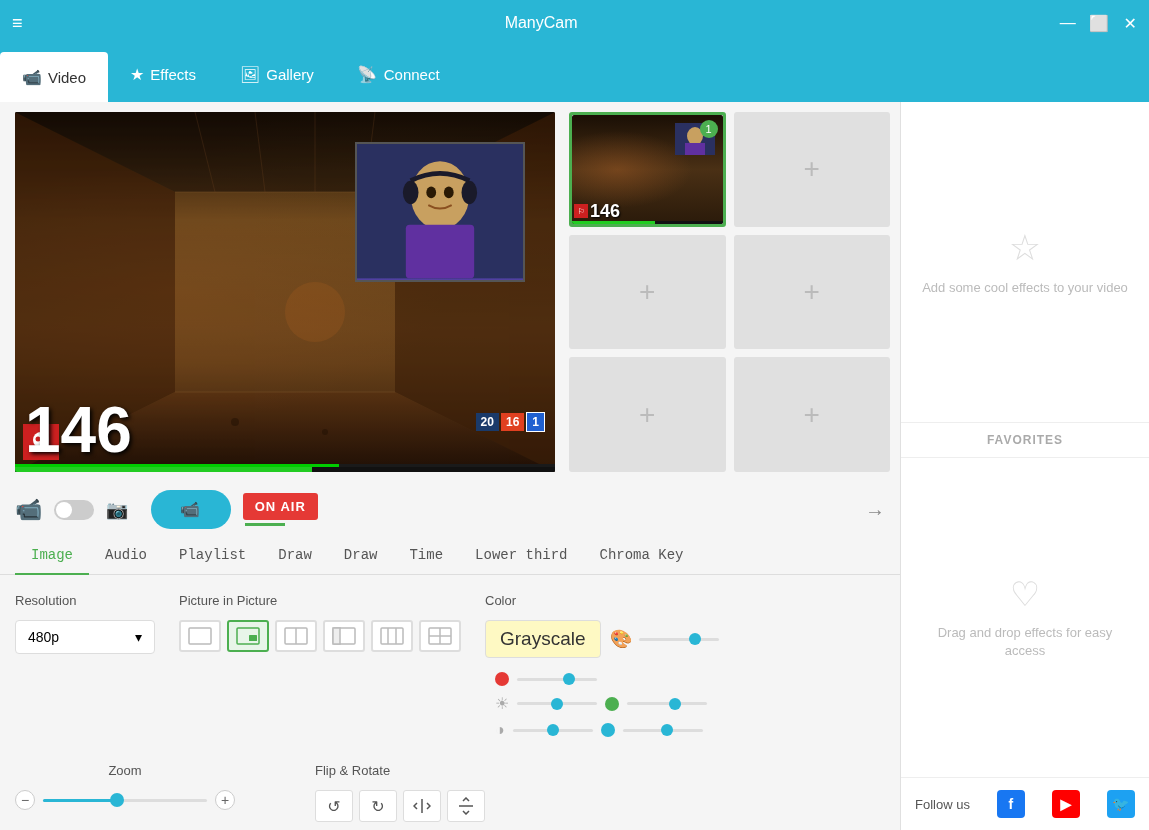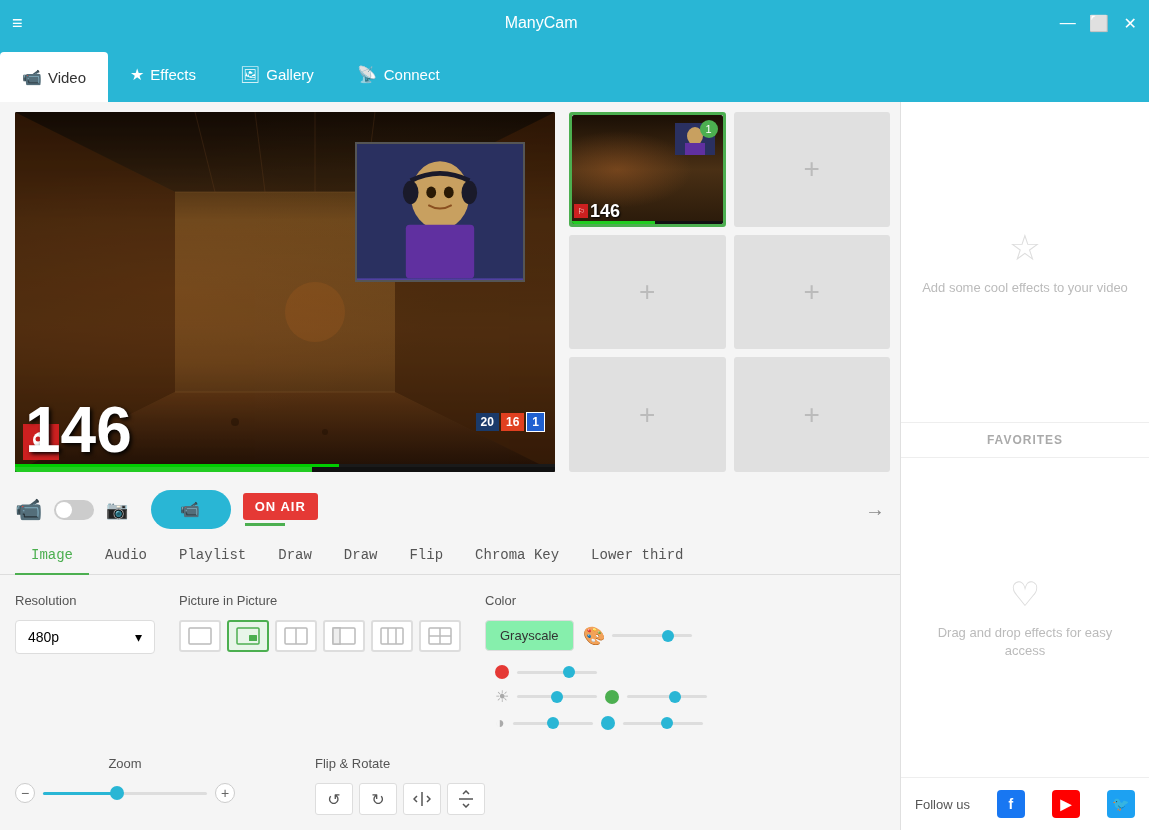--- a/index.html
+++ b/index.html
@@ -405,24 +405,24 @@
       cursor: pointer;
       display: flex; align-items: center; justify-content: center;
       font-size: 16px; color: #555;
     }
 
     
     .color-section { display: flex; flex-direction: column; gap: 10px; }
     .color-label { font-size: 13px; color: #555; margin-bottom: 2px; }
     .grayscale-btn {
       border: 1px solid #ddd;
-      background: #86efac;
+      background: #fef9c3;
       border-radius: 4px;
       padding: 7px 14px;
-      font-size: 13px;
+      font-size: 19px;
       cursor: pointer;
       color: #333;
     }
     .color-sliders { display: flex; flex-direction: column; gap: 8px; margin-left: 10px; }
     .color-row { display: flex; align-items: center; gap: 8px; }
     .color-dot { width: 14px; height: 14px; border-radius: 50%; flex-shrink: 0; }
     .brightness-icon { font-size: 16px; color: #aaa; }
     .contrast-icon { font-size: 16px; color: #aaa; }
     .color-slider-track {
       width: 80px;
@@ -706,23 +706,23 @@
       </div>
       <span class="ctrl-arrow">→</span>
     </div>
 
     <div class="sub-tabs">
       <div class="sub-tab active">Image</div>
       <div class="sub-tab">Audio</div>
       <div class="sub-tab">Playlist</div>
       <div class="sub-tab">Draw</div>
       <div class="sub-tab">Draw</div>
-      <div class="sub-tab">Flip</div>
+      <div class="sub-tab">Time</div>
+      <div class="sub-tab">Lower third</div>
       <div class="sub-tab">Chroma Key</div>
-      <div class="sub-tab">Lower third</div>
     </div>
 
     <div class="settings-area">
 
       <div class="settings-group">
         <div class="settings-label">Resolution</div>
         <div class="resolution-select">
           <span>480p</span>
           <span>▾</span>
         </div>

